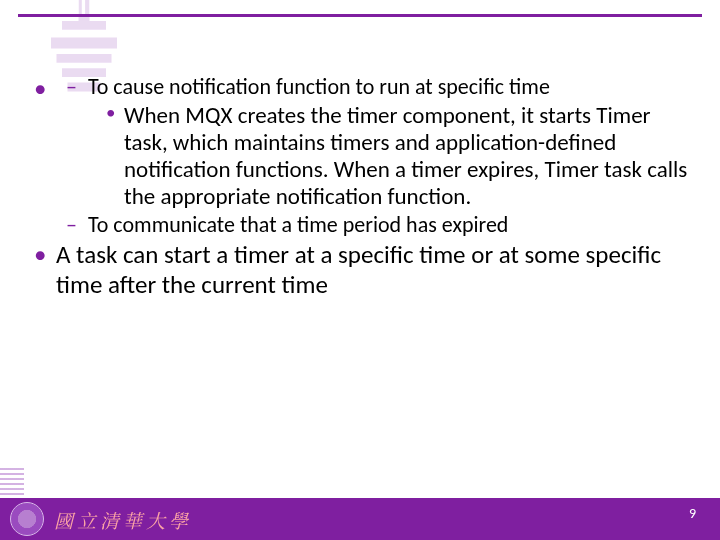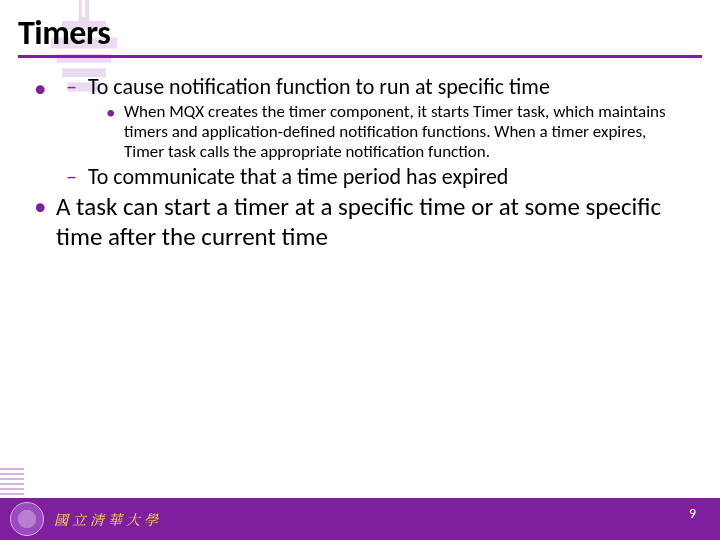--- a/index.html
+++ b/index.html
@@ -70,21 +70,21 @@
     position: absolute;
     left: 0; top: 0;
     color: #7f1fa0;
     font-size: 22px;
     line-height: 1.18;
   }
 
   .lvl3 > li {
     position: relative;
     padding-left: 18px;
-    font-size: 17px;
+    font-size: 23px;
     margin-left: 18px;
     margin-top: 2px;
   }
   .lvl3 > li::before {
     content: "•";
     position: absolute;
     left: 0; top: 0;
     color: #7f1fa0;
     font-size: 19px;
     line-height: 1.18;
@@ -102,23 +102,23 @@
   .footer-seal {
     width: 34px; height: 34px;
     margin-left: 10px;
     border-radius: 50%;
     background: radial-gradient(circle at 50% 50%, #b77fd0 0 40%, #9a4bbf 41% 70%, #7f1fa0 71% 100%);
     border: 1px solid #d9b8ea;
     flex: 0 0 auto;
   }
   .footer-calli {
     margin-left: 10px;
-    color: #fde047;
+    color: #fca5a5;
     font-family: "Noto Serif CJK TC", "Microsoft JhengHei", serif;
-    font-size: 14px;
+    font-size: 19px;
     font-style: italic;
     letter-spacing: 4px;
   }
   .footer-sub {
     position: absolute;
     left: 56px; bottom: 4px;
     color: #fff;
     font-size: 12px;
   }
   .pagenum {
@@ -154,21 +154,20 @@
         <path d="M30 73 h40 v8 h-40 z"></path>
         <path d="M35 86 h30 v8 h-30 z"></path>
         <rect x="42" y="8" width="3" height="18" fill="#fff"></rect>
         <rect x="48" y="8" width="3" height="18" fill="#fff"></rect>
         <rect x="55" y="8" width="3" height="18" fill="#fff"></rect>
       </g>
     </svg>
   </div>
 
   <div class="title-wrap">
-    <div class="title">Timers</div>
     <div class="underline"></div>
   </div>
 
   <div class="body">
     <ul class="lvl1">
       <li>
         <ul class="lvl2">
           <li>
             <span>To cause notification function to run at specific time</span>
             <ul class="lvl3">

